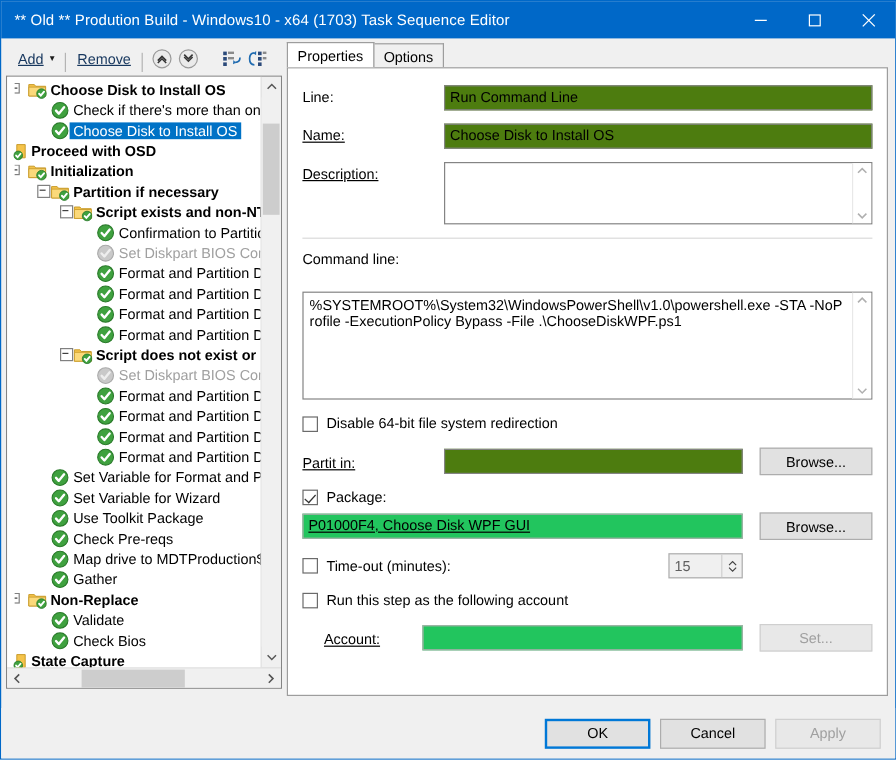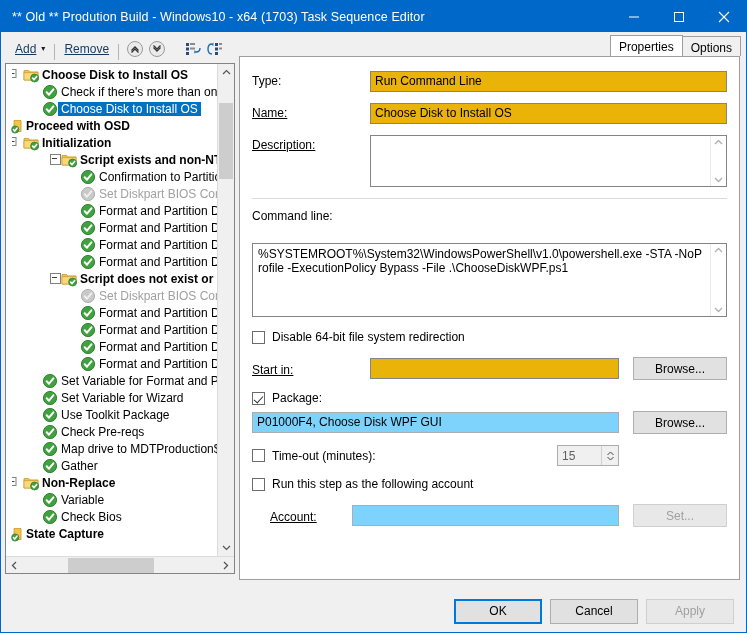--- a/index.html
+++ b/index.html
@@ -96,55 +96,55 @@
     border:1px solid #808080; background:#fff;
   }
   .expander.box::after {
     content:""; position:absolute; left:2px; top:4px; width:5px; height:1px;
     background:#404040;
   }
   .ico { width:16px; height:16px; flex:none; }
   .spacer { flex:none; }
   
   .right-pane { flex:1; display:flex; flex-direction:column; min-width:0; padding:4px 6px 0 0; }
-  .tabstrip { height:20px; display:flex; align-items:flex-end; padding-left:0px; flex:none;justify-content:flex-end; }
+  .tabstrip { height:20px; display:flex; align-items:flex-end; padding-left:0px; flex:none; }
   .tab {
     height:20px; padding:2px 8px 0 8px; font-size:12px;
     border:1px solid #9d9d9d; border-bottom:none; background:#f0f0f0;
     display:flex; align-items:center; color:#000; margin-right:-1px;
     position:relative;
   }
   .tab.active { background:#ffffff; height:21px; z-index:2; }
   .tabpage {
     flex:1; border:1px solid #9d9d9d; background:#fff; min-height:0;
     position:relative; padding:14px 12px 0 12px; overflow:hidden;
   }
   .frow { display:flex; align-items:flex-start; margin-bottom:11px; }
   .flabel { width:118px; flex:none; font-size:12px; padding-top:3px; color:#000; }
   .flabel u { text-decoration:underline; }
   .finput {
-    flex:1; height:21px; border:1px solid #848484; background:#eab308;
+    flex:1; height:21px; border:1px solid #848484; background:#4d7c0f;
     font-size:12px; padding:2px 4px; color:#000; line-height:15px;
     overflow:hidden; white-space:nowrap;
   }
-  .finput.readonly { background:#7dd3fc; border-color:#adadad; }
+  .finput.readonly { background:#22c55e; border-color:#adadad;text-decoration:underline; }
   .ftext {
     flex:1; height:52px; border:1px solid #848484; background:#fff;
     display:flex;
   }
   .ftext .ta { flex:1; padding:2px 4px; font-size:12px; }
   .ta-scroll {
     width:16px; flex:none; background:#fff; border-left:1px solid #e8e8e8;
     display:flex; flex-direction:column; justify-content:space-between;
     align-items:center; padding:2px 0;
   }
   .sep { height:1px; background:#dadada; margin:4px 0 10px 0; }
   .clabel { font-size:12px; margin-bottom:20px; }
   .cmdbox {
-    height:74px; border:1px solid #848484; background:#fff; display:flex;
+    height:90px; border:1px solid #848484; background:#fff; display:flex;
     margin-bottom:13px;
   }
   .cmdbox .ta {
     flex:1; padding:3px 5px; font-size:12px; line-height:14px;
     color:#000; white-space:pre-wrap; word-break:break-all;
   }
   .chk-row { display:flex; align-items:center; margin-bottom:13px; }
   .chk {
     width:13px; height:13px; border:1px solid #6b6b6b; background:#fff;
     flex:none; margin-right:7px; position:relative;
@@ -313,20 +313,31 @@
                   </svg></span>
                 <span class="ico"><svg width="16" height="16" viewBox="0 0 16 16">
                     <path d="M1 3.5h4.6l1.2 1.4H15v8.1H1z" fill="#f5c34a" stroke="#c79a28" stroke-width=".8"></path>
                     <path d="M1 5.6h14v7.4H1z" fill="#fbd97a" stroke="#c79a28" stroke-width=".7"></path>
                     <circle cx="11.6" cy="11" r="4" fill="#3fa13f" stroke="#2a7a2a" stroke-width=".7"></circle>
                     <path d="M9.6 11.1 L11 12.6 L13.7 9.4" fill="none" stroke="#fff" stroke-width="1.6" stroke-linecap="round"></path>
                   </svg></span>
                 <span class="lbl">Initialization</span>
               </div>
               <div class="row group">
+                <span class="spacer" style="width: 25px;"></span>
+                <span class="expander box"></span>
+                <span class="ico"><svg width="16" height="16" viewBox="0 0 16 16">
+                    <path d="M1 3.5h4.6l1.2 1.4H15v8.1H1z" fill="#f5c34a" stroke="#c79a28" stroke-width=".8"></path>
+                    <path d="M1 5.6h14v7.4H1z" fill="#fbd97a" stroke="#c79a28" stroke-width=".7"></path>
+                    <circle cx="11.6" cy="11" r="4" fill="#3fa13f" stroke="#2a7a2a" stroke-width=".7"></circle>
+                    <path d="M9.6 11.1 L11 12.6 L13.7 9.4" fill="none" stroke="#fff" stroke-width="1.6" stroke-linecap="round"></path>
+                  </svg></span>
+                <span class="lbl">Partition if necessary</span>
+              </div>
+              <div class="row group">
                 <span class="spacer" style="width: 44px;"></span>
                 <span class="expander box"></span>
                 <span class="ico"><svg width="16" height="16" viewBox="0 0 16 16">
                     <path d="M1 3.5h4.6l1.2 1.4H15v8.1H1z" fill="#f5c34a" stroke="#c79a28" stroke-width=".8"></path>
                     <path d="M1 5.6h14v7.4H1z" fill="#fbd97a" stroke="#c79a28" stroke-width=".7"></path>
                     <circle cx="11.6" cy="11" r="4" fill="#3fa13f" stroke="#2a7a2a" stroke-width=".7"></circle>
                     <path d="M9.6 11.1 L11 12.6 L13.7 9.4" fill="none" stroke="#fff" stroke-width="1.6" stroke-linecap="round"></path>
                   </svg></span>
                 <span class="lbl">Script exists and non-NT</span>
               </div>
@@ -508,21 +519,21 @@
                   </svg></span>
                 <span class="lbl">Non-Replace</span>
               </div>
               <div class="row">
                 <span class="spacer" style="width: 25px;"></span>
                 <span class="expander"></span>
                 <span class="ico"><svg width="16" height="16" viewBox="0 0 16 16">
                     <circle cx="8" cy="8" r="6.6" fill="#3fa13f" stroke="#2a7a2a" stroke-width=".9"></circle>
                     <path d="M4.7 8.2 L7 10.7 L11.4 5.3" fill="none" stroke="#ffffff" stroke-width="2" stroke-linecap="round" stroke-linejoin="round"></path>
                   </svg></span>
-                <span class="lbl">Variable</span>
+                <span class="lbl">Validate</span>
               </div>
               <div class="row">
                 <span class="spacer" style="width: 25px;"></span>
                 <span class="expander"></span>
                 <span class="ico"><svg width="16" height="16" viewBox="0 0 16 16">
                     <circle cx="8" cy="8" r="6.6" fill="#3fa13f" stroke="#2a7a2a" stroke-width=".9"></circle>
                     <path d="M4.7 8.2 L7 10.7 L11.4 5.3" fill="none" stroke="#ffffff" stroke-width="2" stroke-linecap="round" stroke-linejoin="round"></path>
                   </svg></span>
                 <span class="lbl">Check Bios</span>
               </div>
@@ -577,21 +588,21 @@
           <span>Properties</span>
         </div>
         <div class="tab">
           <span>Options</span>
         </div>
       </div>
 
       <div class="tabpage">
 
         <div class="frow">
-          <div class="flabel">Type:</div>
+          <div class="flabel">Line:</div>
           <div class="finput">Run Command Line</div>
         </div>
 
         <div class="frow">
           <div class="flabel"><u>Name:</u></div>
           <div class="finput">Choose Disk to Install OS</div>
         </div>
 
         <div class="frow">
           <div class="flabel"><u>Description:</u></div>
@@ -624,21 +635,21 @@
             </svg>
           </div>
         </div>
 
         <div class="chk-row">
           <div class="chk"></div>
           <div class="chk-lbl">Disable 64-bit file system redirection</div>
         </div>
 
         <div class="inline-row">
-          <div class="flabel"><u>Start in:</u></div>
+          <div class="flabel"><u>Partit in:</u></div>
           <div class="finput" style="margin-right:14px;"></div>
           <div class="btn">
             <span>Browse...</span>
           </div>
         </div>
 
         <div class="chk-row" style="margin-bottom:6px;">
           <div class="chk checked"></div>
           <div class="chk-lbl">Package:</div>
         </div>

